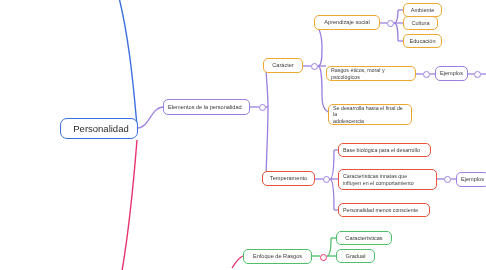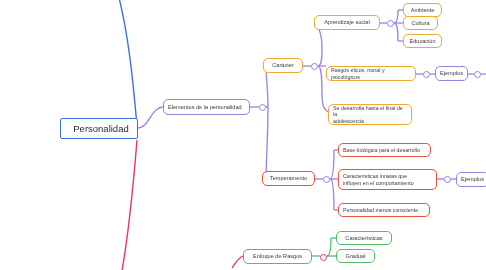--- a/index.html
+++ b/index.html
@@ -32,21 +32,21 @@
     display: flex;
     align-items: center;
     justify-content: flex-start;
     padding: 1px 4px;
     line-height: 1.22;
     white-space: pre-line;
     color: #3a3a3a;
   }
   .node.root {
     border-width: 1.4px;
-    border-radius: 2px;
+    border-radius: 7px;
     justify-content: center;
     color: #2b2b2b;
     padding-left: 8px;
   }
   .collapse-dot {
     position: absolute;
     box-sizing: border-box;
     width: 7px;
     height: 7px;
     border-radius: 50%;

